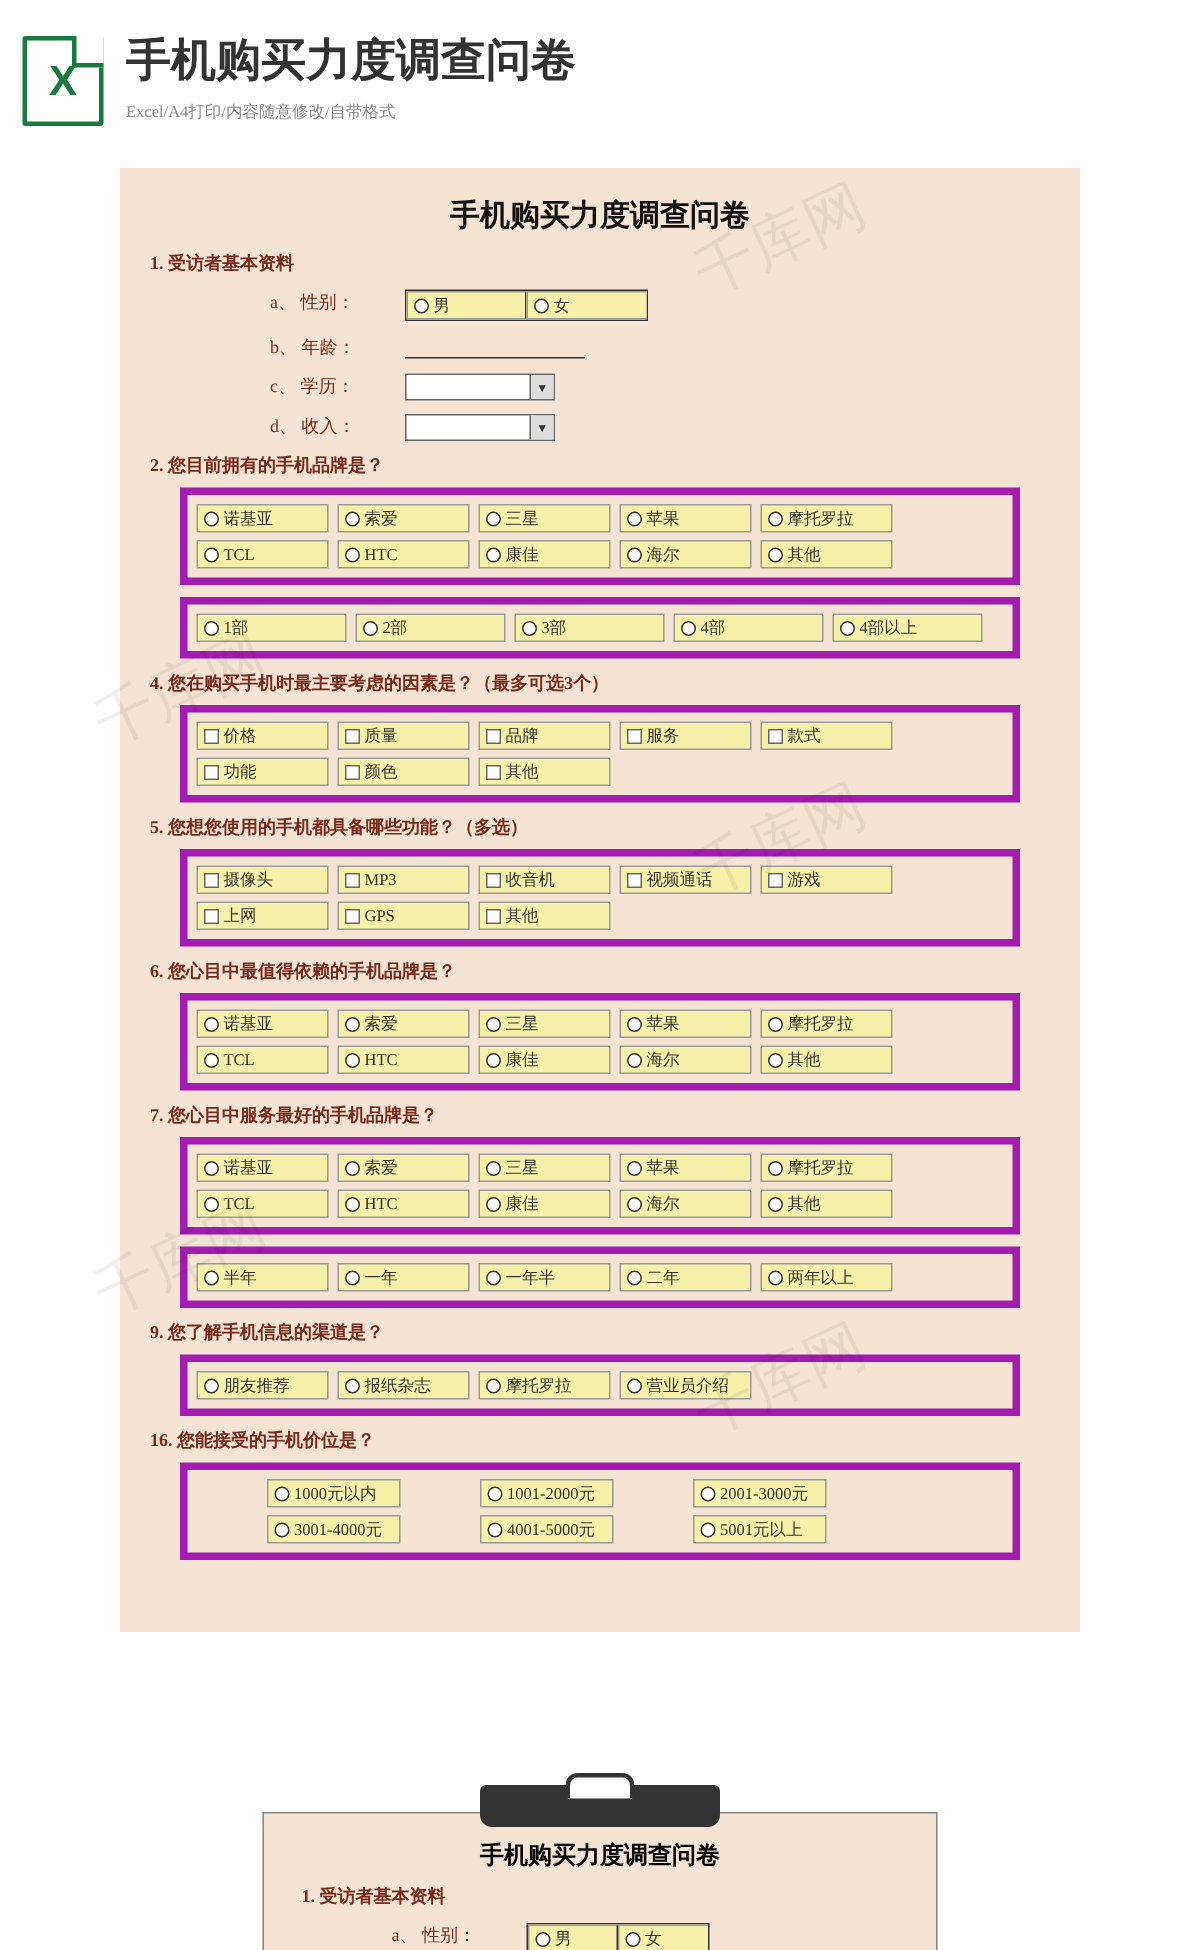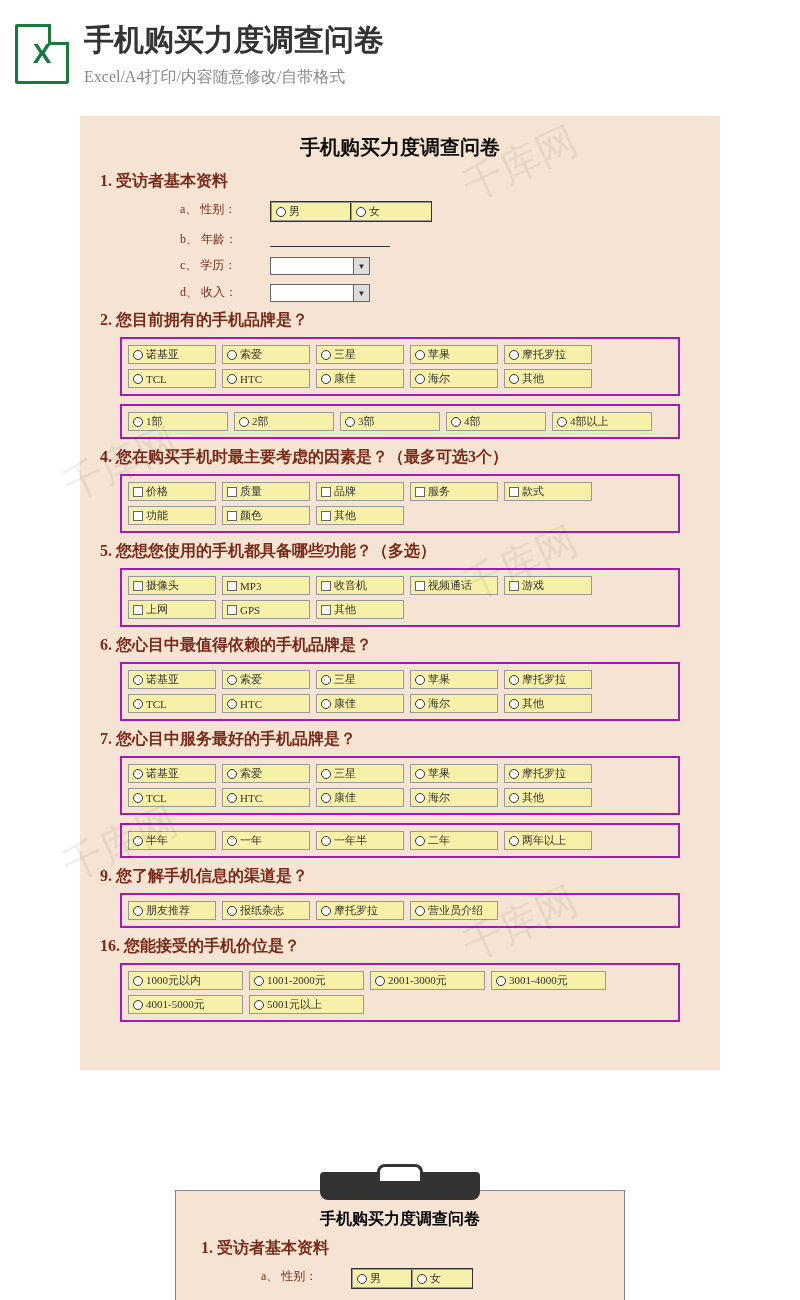--- a/index.html
+++ b/index.html
@@ -3,38 +3,38 @@
 <meta charset="utf-8">
 <style>
 * { box-sizing: border-box; margin: 0; padding: 0; }
 body { font-family: "SimSun", "宋体", serif; background: #fff; width: 800px; }
 .header { padding: 20px 15px 10px; display: flex; align-items: flex-start; }
 .header-icon { width: 54px; height: 60px; border: 3px solid #1a7a3e; border-radius: 2px; position: relative; background: #fff; flex-shrink: 0; margin-top: 4px; }
 .header-icon::before { content: ""; position: absolute; top: -3px; right: -3px; width: 18px; height: 18px; background: #fff; border-left: 3px solid #1a7a3e; border-bottom: 3px solid #1a7a3e; }
 .header-icon .x { position: absolute; top: 50%; left: 50%; transform: translate(-50%,-50%); font-family: Arial; font-size: 28px; font-weight: bold; color: #1a7a3e; }
 .header-text { margin-left: 15px; flex: 1; }
 .header-title { font-size: 30px; font-weight: bold; color: #333; margin-bottom: 6px; }
-.header-sub { font-size: 16px; color: #888; }
+.header-sub { font-size: 11px; color: #888; }
 .preview { margin: 18px auto 0; width: 640px; background: #f5e4d3; padding: 12px 20px 40px; min-height: 900px; }
 .preview-title { text-align: center; font-size: 20px; font-weight: bold; color: #111; margin: 6px 0 10px; }
-.question { font-size: 16px; font-weight: bold; color: #7a2a1a; margin: 8px 0 6px; }
+.question { font-size: 12px; font-weight: bold; color: #7a2a1a; margin: 8px 0 6px; }
 .basic-row { display: flex; font-size: 12px; color: #7a2a1a; font-weight: normal; margin: 9px 0 5px 80px; }
 .basic-label { width: 90px; }
 .gender-group { display: flex; border: 1px solid #333; }
 .gender-group .radio-item { width: 80px; border-right: 1px solid #333; }
 .gender-group .radio-item:last-child { border-right: none; }
 .underline { border-bottom: 1px solid #333; width: 120px; height: 16px; display: inline-block; }
 .dropdown { width: 100px; height: 18px; border: 1px solid #666; background: #fff; display: inline-flex; align-items: stretch; }
 .dropdown .val { flex: 1; }
 .dropdown .arrow { width: 16px; background: #ddd; border-left: 1px solid #666; display: flex; align-items: center; justify-content: center; font-size: 8px; color: #333; }
-.option-box { border: 2px solid #a21caf; padding: 6px 6px; margin: 4px 20px 8px; }
+.option-box { border: 5px solid #a21caf; padding: 6px 6px; margin: 4px 20px 8px; }
 .option-grid { display: flex; flex-wrap: wrap; gap: 5px 6px; }
 .radio-item, .check-item { background: #f7f0a8; border: 1px solid #999; font-size: 11px; color: #333; display: inline-flex; align-items: center; padding: 1px 4px; white-space: nowrap; }
 .radio-item .r { width: 10px; height: 10px; border: 1px solid #333; border-radius: 50%; margin-right: 3px; flex-shrink: 0; background: #fff; }
-.check-item .c { width: 10px; height: 10px; border: 1px solid #666; margin-right: 3px; flex-shrink: 0; background: #fff; } .w80 { width: 100px; } .w90 { width: 88px; } .w100 { width: 88px; } .w110 { width: 115px; }
+.check-item .c { width: 10px; height: 10px; border: 1px solid #666; margin-right: 3px; flex-shrink: 0; background: #fff; } .w80 { width: 100px; } .w90 { width: 88px; } .w100 { width: 88px; } .w110 { width: 89px; margin-left: 47px; }
 .mini-preview { margin: 120px auto 0; width: 450px; position: relative; }
 .clip { position: absolute; top: -18px; left: 50%; transform: translateX(-50%); width: 160px; height: 28px; background: #333; border-radius: 4px 4px 8px 8px; z-index: 2; }
 .clip::before { content: ""; position: absolute; top: -8px; left: 50%; transform: translateX(-50%); width: 40px; height: 14px; border: 3px solid #333; border-bottom: none; border-radius: 8px 8px 0 0; background: #fff; }
 .mini-doc { background: #f5e4d3; padding: 18px 25px 8px; border: 1px solid #888; }
 .mini-title { text-align: center; font-size: 16px; font-weight: bold; margin-bottom: 6px; }
 .watermark { position: absolute; font-size: 40px; color: rgba(0,0,0,0.06); transform: rotate(-25deg); pointer-events: none; font-family: sans-serif; }
 .wm-container { position: relative; }
 </style>
 </head>
 <body>

